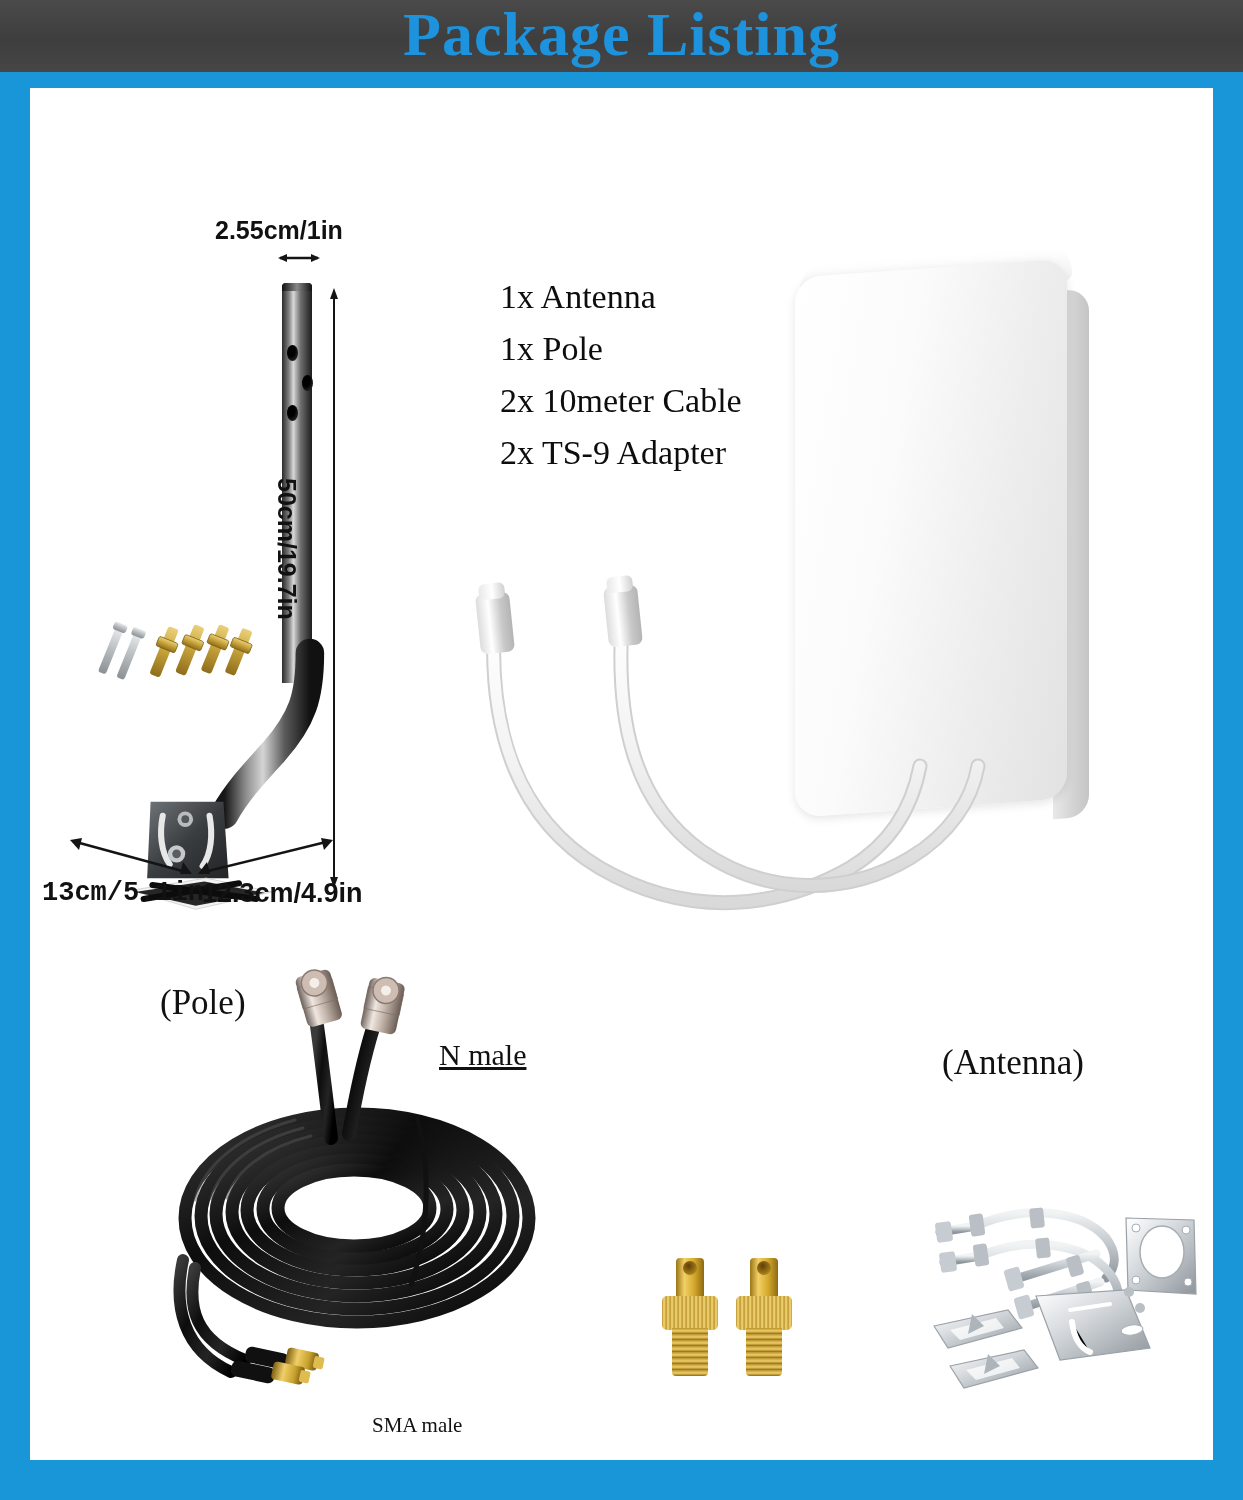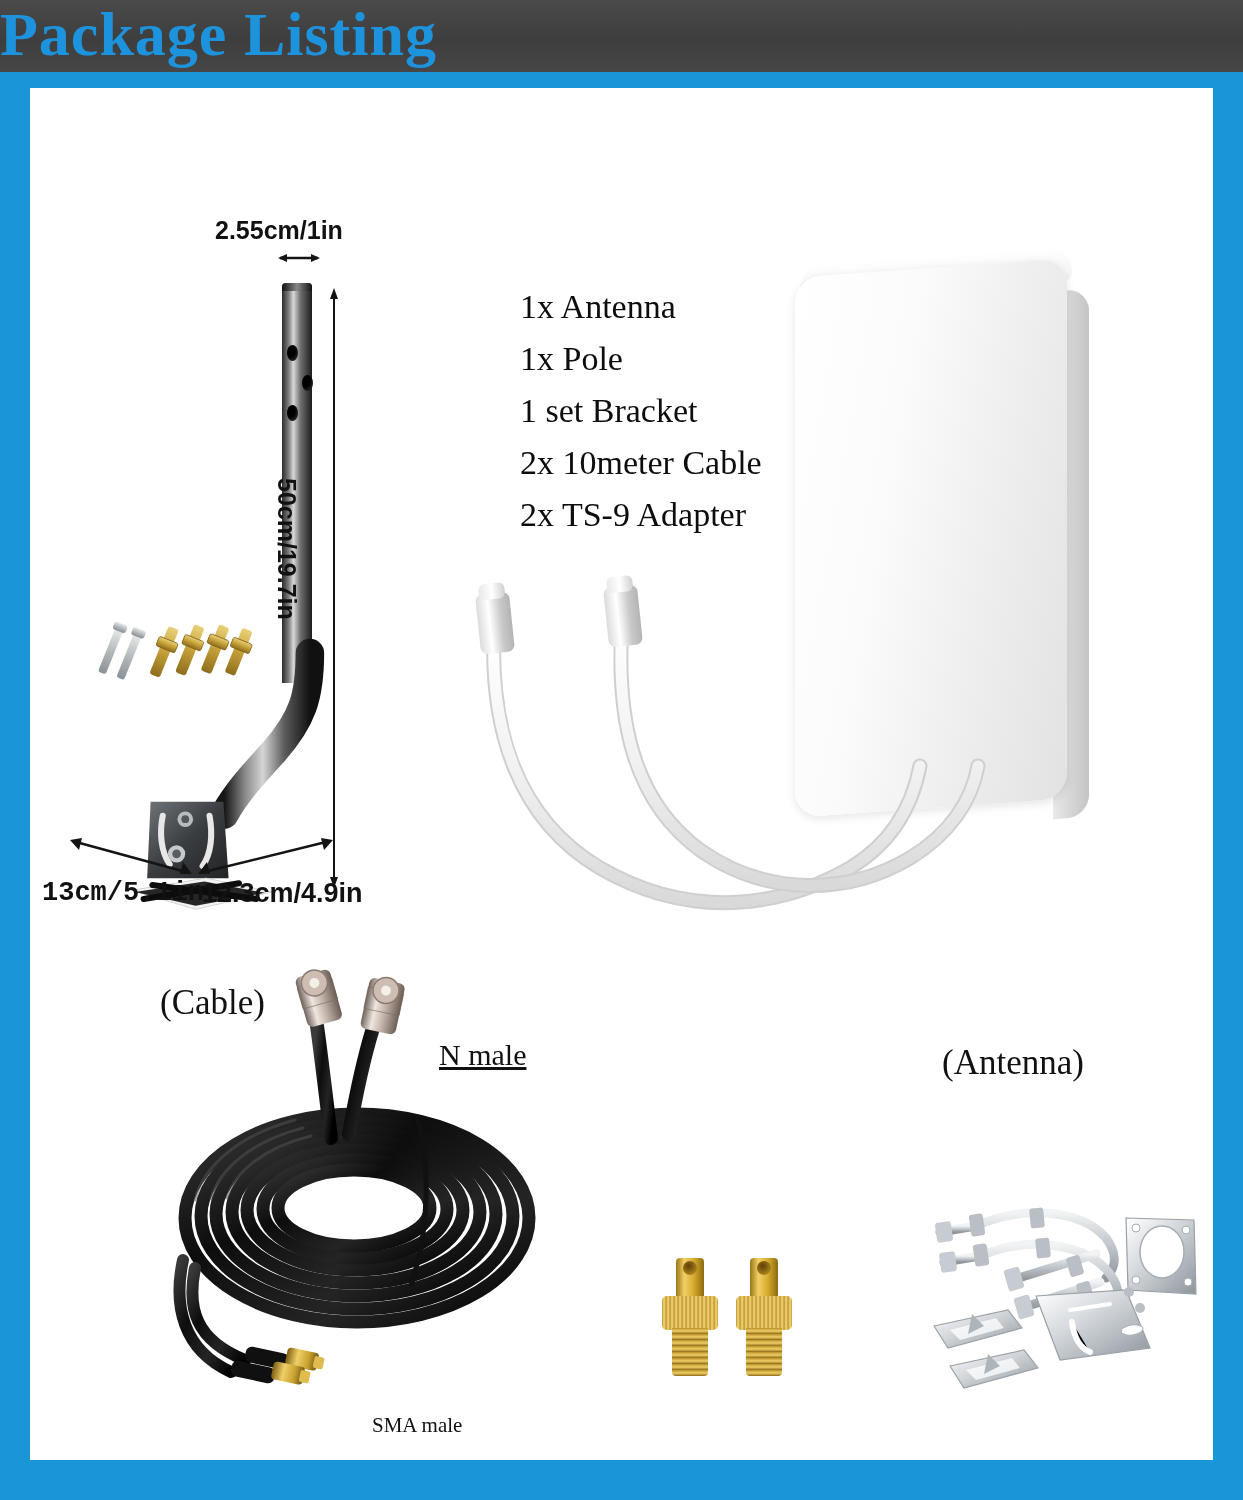--- a/index.html
+++ b/index.html
@@ -12,21 +12,21 @@
     overflow: hidden;
     position: relative;
   }
 
   
   .header {
     position: absolute;
     left: 0; top: 0;
     width: 1243px; height: 72px;
     background: linear-gradient(180deg, #4a4a4a 0%, #3e3e3e 55%, #464646 100%);
-    display: flex; align-items: center; justify-content: flex-start;
+    display: flex; align-items: center; justify-content: center;
     overflow: hidden;
   }
   .header-title {
     font-family: "Liberation Serif", serif;
     font-size: 62px;
     font-weight: 700;
     color: #1e93dd;
     letter-spacing: 1px;
     line-height: 1;
     margin-top: -4px;
@@ -60,26 +60,25 @@
   .caption {
     position: absolute;
     font-family: "Liberation Serif", serif;
     color: #111;
     white-space: nowrap;
   }
 
   
   .pkg-list {
     position: absolute;
-    left: 470px; top: 193px;
+    left: 470px; top: 183px;
     font-family: "Liberation Serif", serif;
     font-size: 34px;
     color: #0d0d0d;
     line-height: 52px;
-    margin-left: 20px;
   }
   .pkg-list div { white-space: nowrap; }
 
   
   .pole-wrap { position: absolute; left: 0px; top: 60px; width: 420px; height: 820px; }
 
   .pole-tube {
     position: absolute; left: 252px; top: 135px;
     width: 30px; height: 400px;
     background: linear-gradient(90deg,#2b2b2b 0%,#7d7d7d 22%,#d8d8d8 38%,#6e6e6e 62%,#1d1d1d 100%);
@@ -179,21 +178,20 @@
 <div class="header">
   <div class="header-title">Package Listing</div>
 </div>
 
 <div class="frame">
   <div class="canvas">
 
     <div class="pkg-list">
       <div>1x Antenna</div>
       <div>1x Pole</div>
-      <div>1 set Bracket</div>
       <div>2x 10meter Cable</div>
       <div>2x TS-9 Adapter</div>
     </div>
 
     <div class="pole-wrap">
 
       <div class="dim-label" style="left:185px; top:68px; font-size:25px;">2.55cm/1in</div>
 
       <svg style="position:absolute; left:248px; top:103px;" width="42" height="14">
         <line x1="2" y1="7" x2="40" y2="7" stroke="#141414" stroke-width="2.5"></line>
@@ -299,21 +297,21 @@
       </svg>
       <svg style="position:absolute; left:168px; top:690px;" width="135" height="42">
         <line x1="6" y1="34" x2="128" y2="4" stroke="#141414" stroke-width="2.5"></line>
         <polygon points="0,36 12,36 9,24" fill="#141414"></polygon>
         <polygon points="135,2 123,0 126,12" fill="#141414"></polygon>
       </svg>
       <div class="dim-label" style="left:12px; top:730px; font-size:27px;font-family:Liberation Mono, monospace;">13cm/5.1in</div>
       <div class="dim-label" style="left:172px; top:730px; font-size:27px;">12.3cm/4.9in</div>
     </div>
 
-    <div class="caption" style="left:130px; top:895px; font-size:35px;">(Cable)</div>
+    <div class="caption" style="left:130px; top:895px; font-size:35px;">(Pole)</div>
 
     <div class="antenna-wrap">
       <div class="antenna-top"></div>
       <div class="antenna-side"></div>
       <div class="antenna-body"></div>
 
       <svg class="pigtail" style="left:0px; top:330px;" width="660" height="420" viewBox="0 0 660 420">
         <defs>
           <linearGradient id="wht" x1="0" y1="0" x2="0" y2="1">
             <stop offset="0%" stop-color="#ffffff"></stop>

